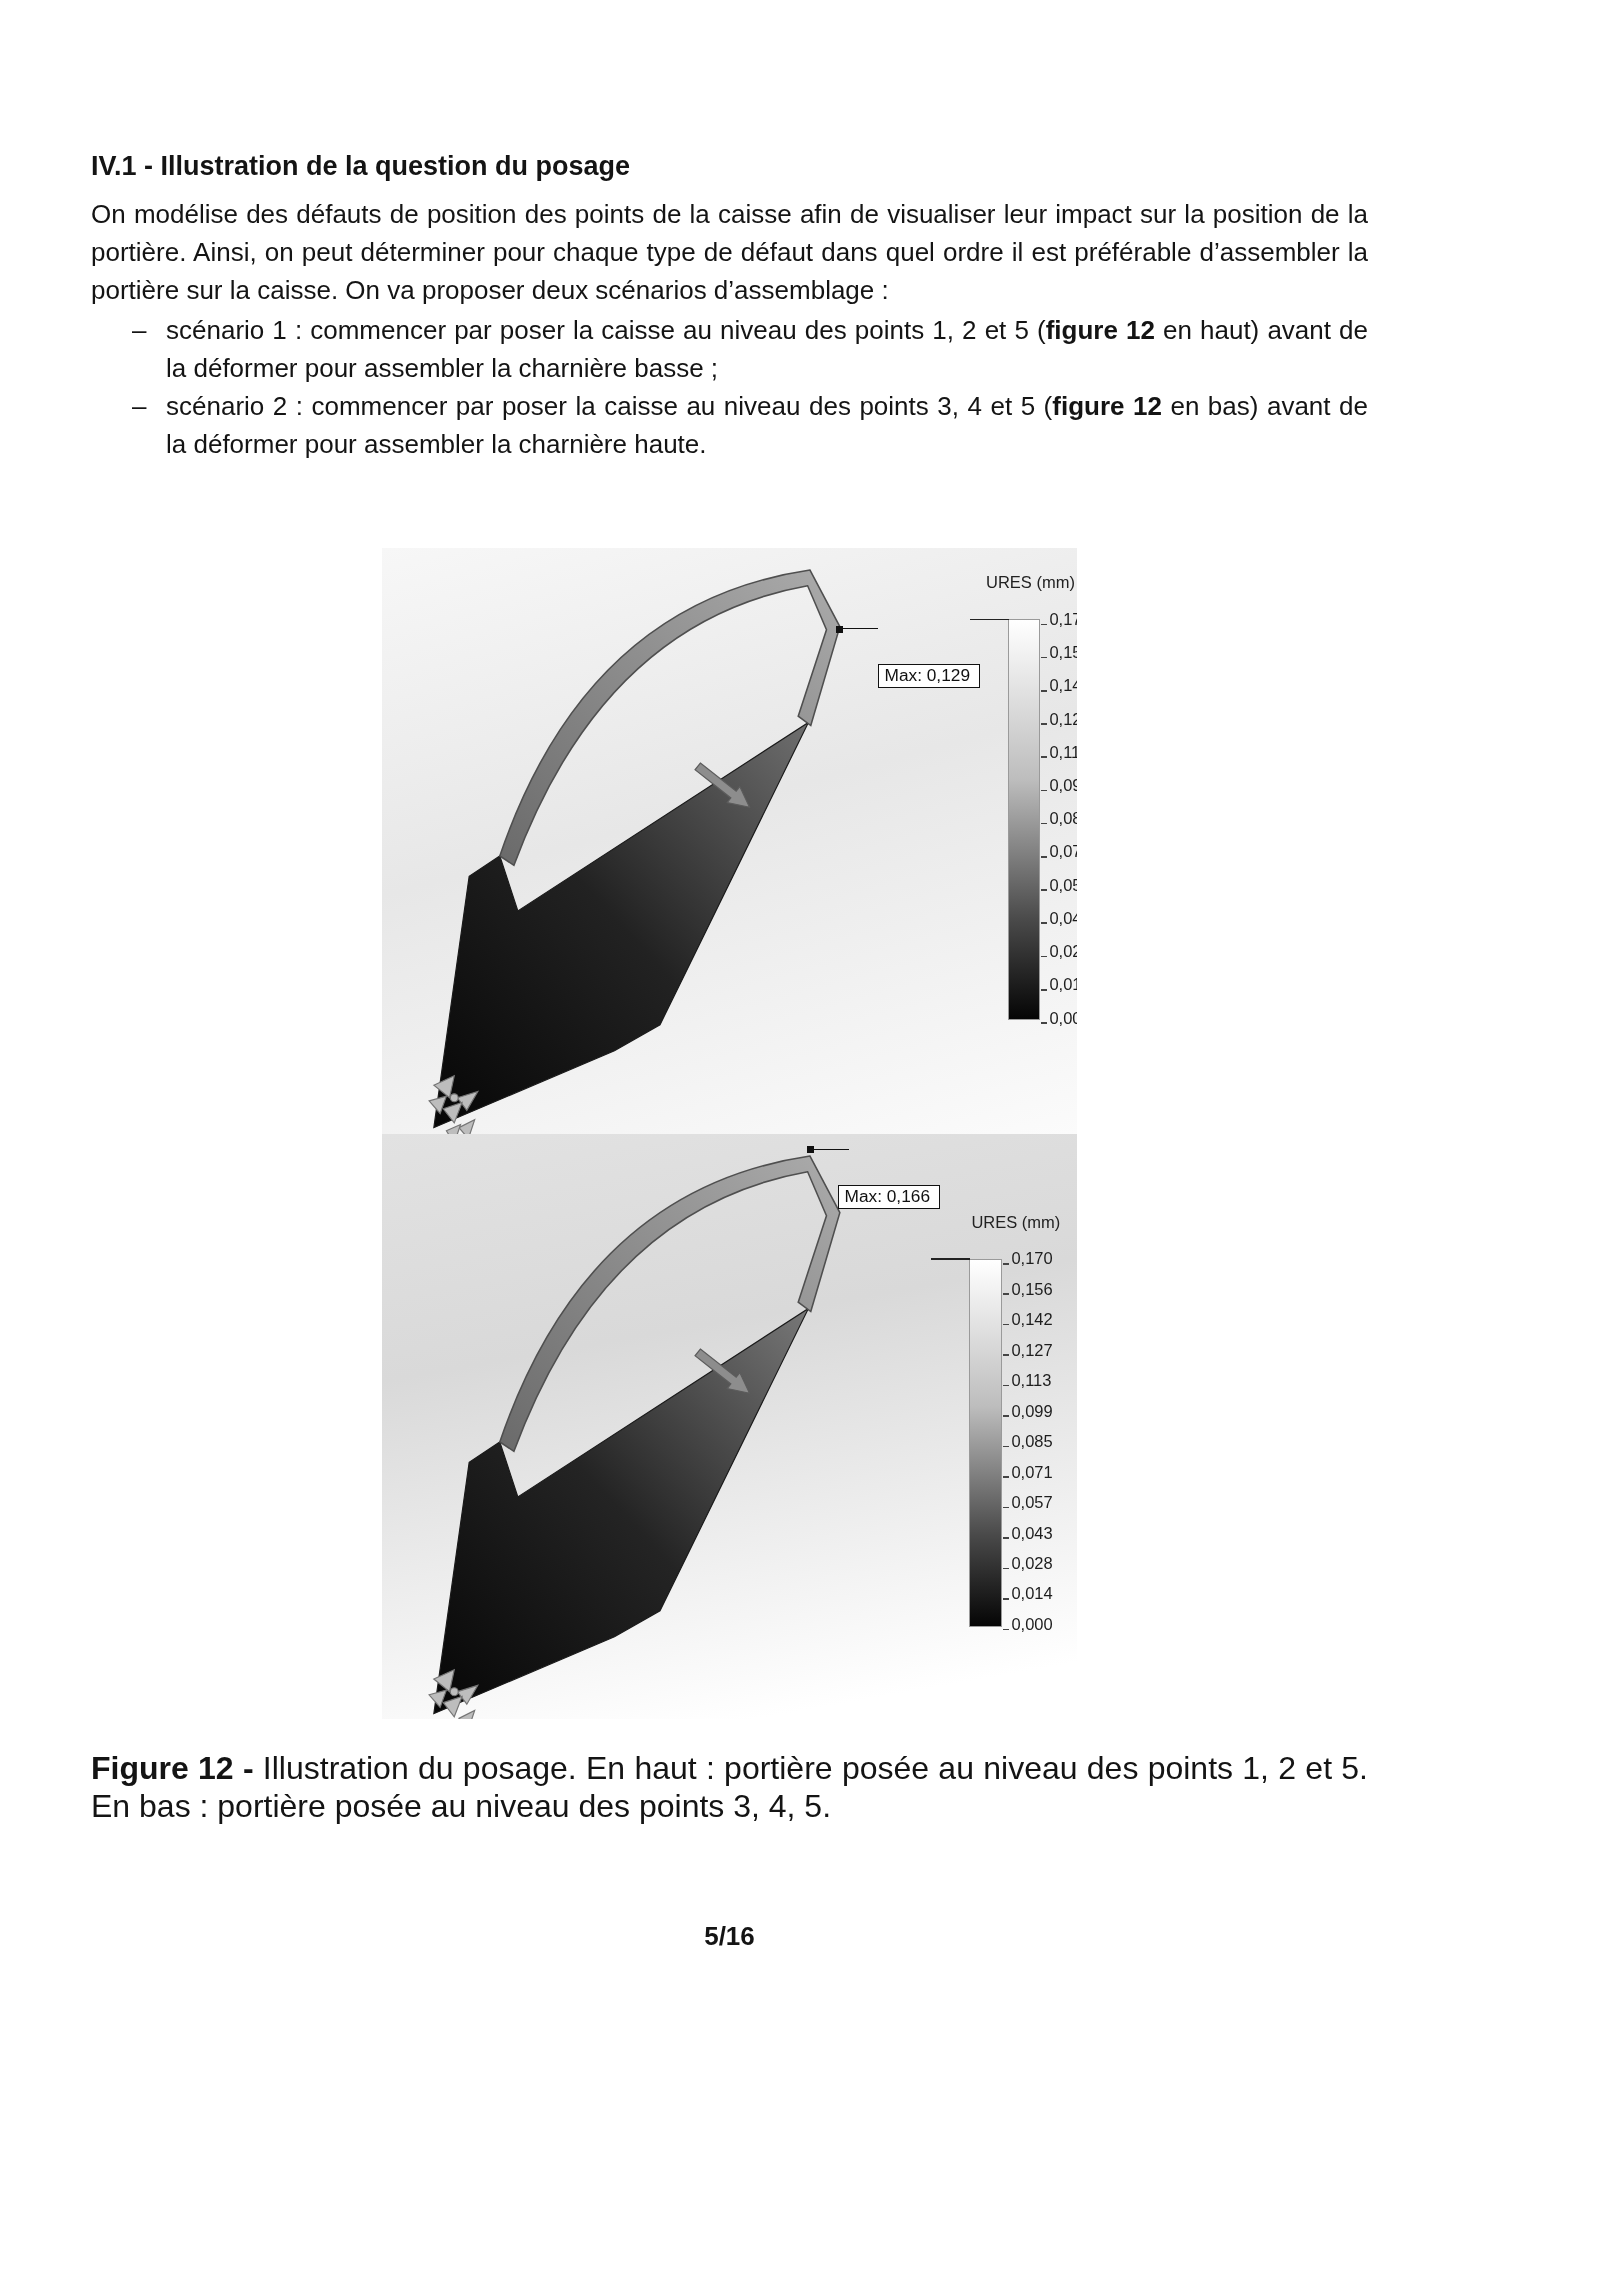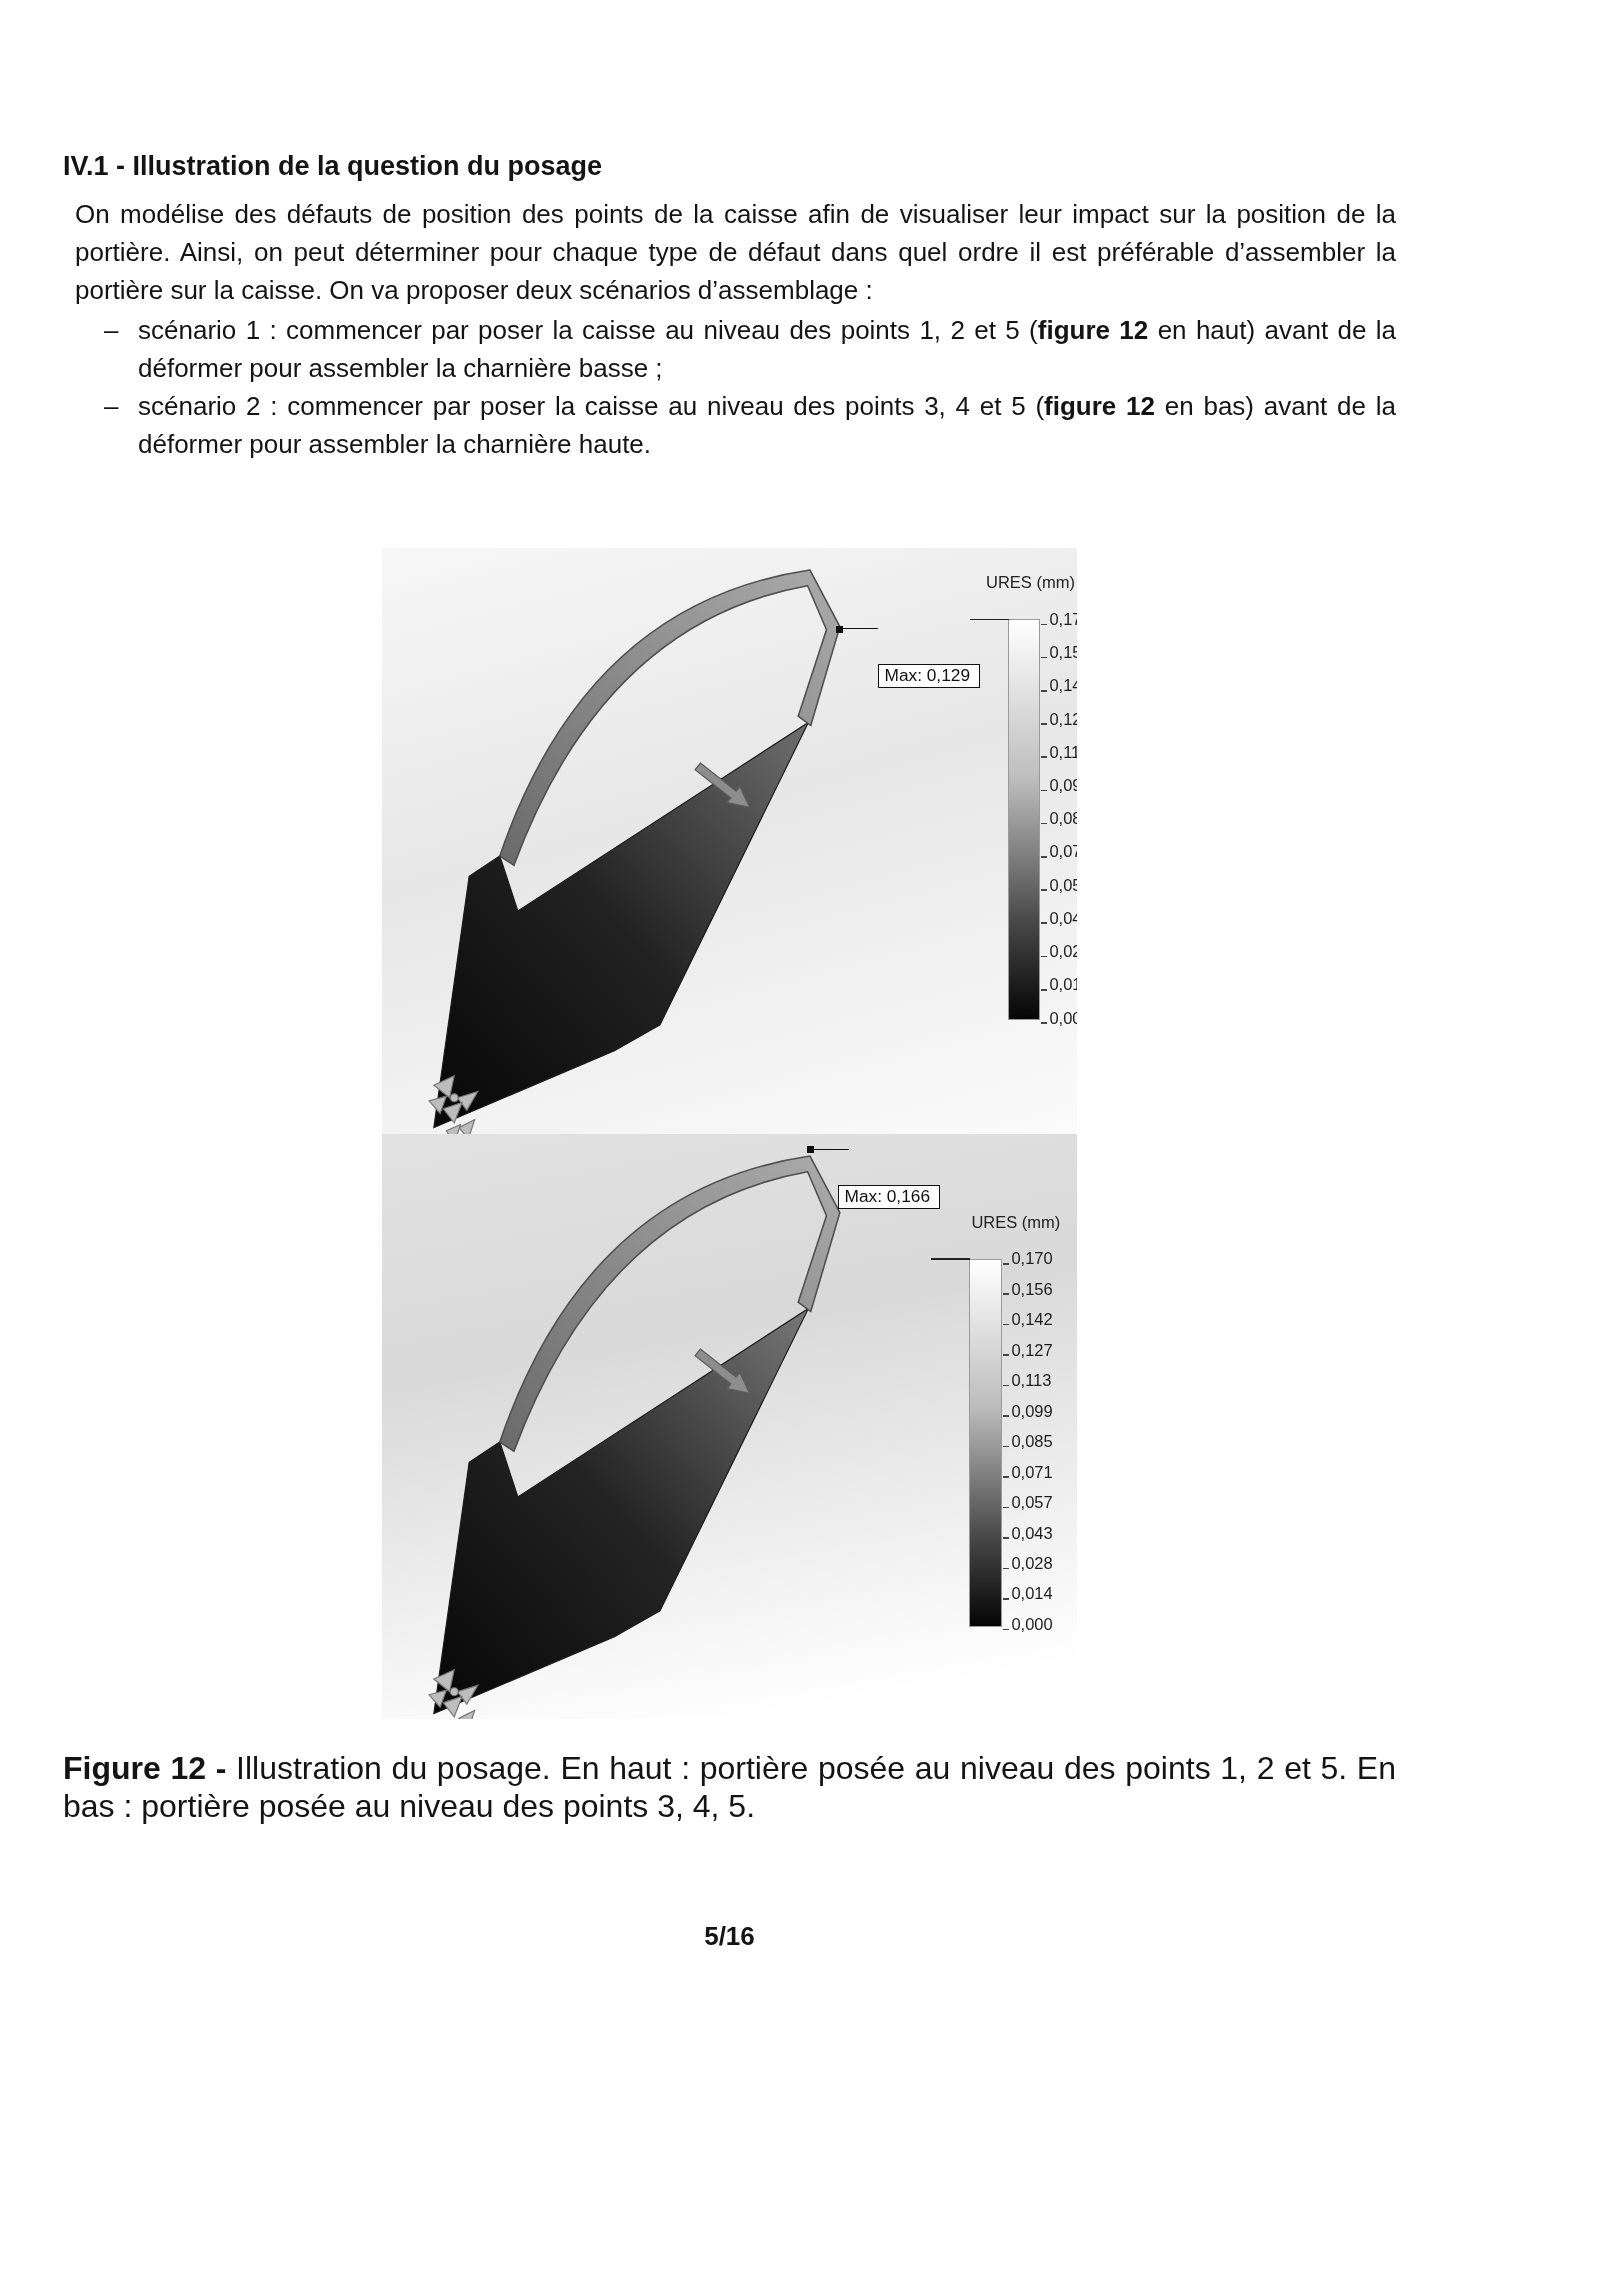--- a/index.html
+++ b/index.html
@@ -3,25 +3,25 @@
 <meta charset="utf-8">
 <style>
   html,body { margin:0; padding:0; background:#ffffff; }
   .page {
     position:relative;
     width:1459px; height:2295px;
     background:#ffffff;
     font-family:"Liberation Sans", sans-serif;
     color:#141414;
     box-sizing:border-box;
-    padding:0 63px;
+    padding:0 91px;
     overflow:hidden;
   }
   .h1 { font-size:27px; font-weight:bold; margin:149px 0 0 0; line-height:35px; }
-  .intro { font-size:26px; line-height:38px; text-align:justify; margin:11px 0 0 12px; }
+  .intro { font-size:26px; line-height:38px; text-align:justify; margin:11px 0 0 0; }
   .bullets { margin:1.6px 0 0 0; }
   .bullet { display:flex; font-size:26px; line-height:38px; }
   .bullet .marker { flex:none; width:34px; margin-left:41px; }
   .bullet .bullet-text { flex:1; text-align:justify; }
   b { font-weight:bold; }
 
   
   .figure { position:relative; margin:85px auto 0 auto; width:695px; height:586px; overflow:hidden; }
   .figure.f1 { background:linear-gradient(165deg, #f7f7f7 0%, #e7e7e7 45%, #fbfbfb 100%); }
   .figure.f2 { margin-top:0; height:585px; background:linear-gradient(170deg, #e2e2e2 0%, #d9d9d9 35%, #ffffff 92%); }

